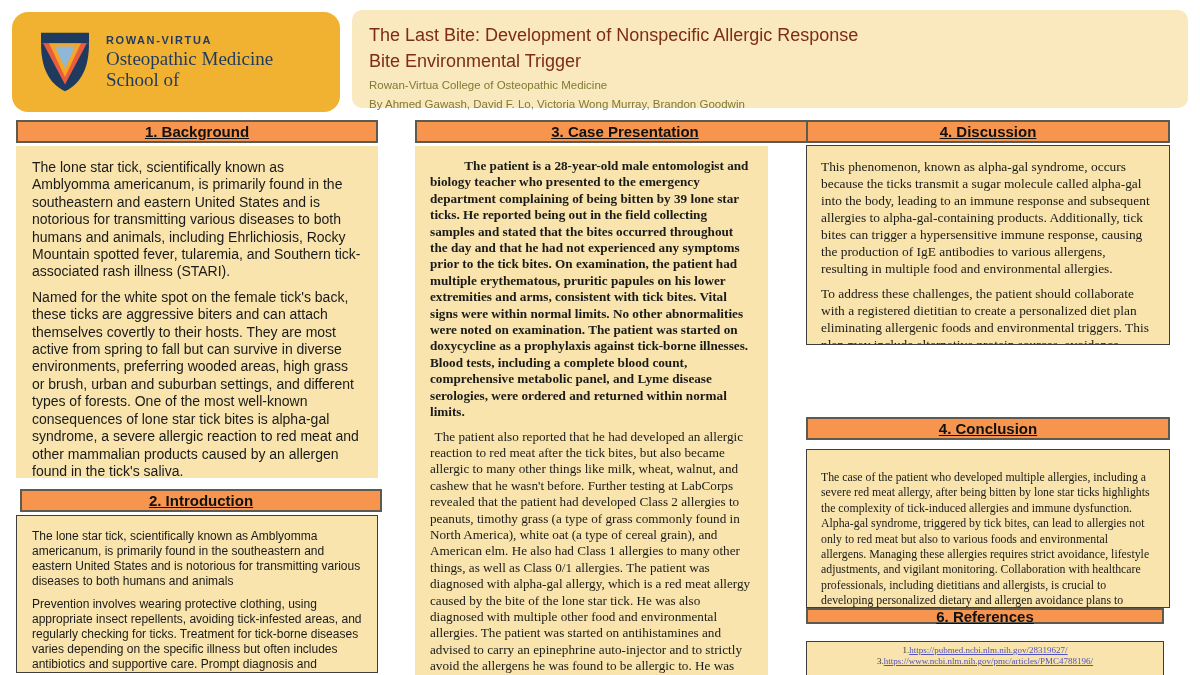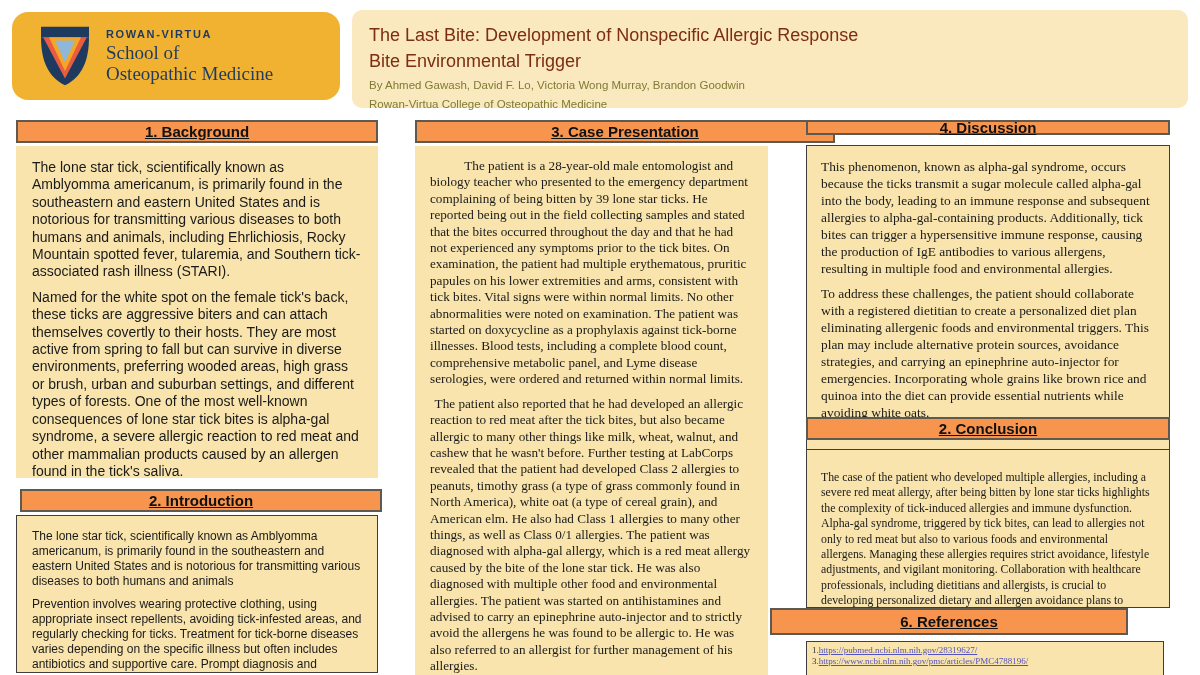--- a/index.html
+++ b/index.html
@@ -1,20 +1,20 @@
 <!DOCTYPE html>
 <html><head>
 <meta charset="utf-8">
 <style>
   html,body{margin:0;padding:0;background:#fff;}
   .poster{position:relative;width:1200px;height:675px;background:#ffffff;overflow:hidden;
           font-family:"Liberation Sans",sans-serif;color:#1a1a1a;}
 
   
-  .logo-box{position:absolute;left:12px;top:12px;width:328px;height:88px;background:#F1B232;
+  .logo-box{position:absolute;left:12px;top:12px;width:328px;height:100px;background:#F1B232;
             border-radius:16px;display:flex;align-items:center;}
   .shield{margin-left:26px;width:54px;height:64px;flex:0 0 auto;}
   .logo-text{margin-left:14px;color:#1E3A5F;}
   .logo-org{font-size:11px;font-weight:bold;letter-spacing:1.6px;margin-bottom:2px;}
   .logo-school{font-family:"Liberation Serif",serif;font-size:19px;line-height:1.12;}
 
   .title-banner{position:absolute;left:352px;top:10px;width:836px;height:98px;background:#FAE8BE;
                 border-radius:10px;padding:13px 0 0 17px;box-sizing:border-box;}
   .poster-title{font-size:18px;font-weight:normal;color:#7C2D12;line-height:1.42;}
   .poster-authors{font-size:11.5px;color:#7F7B33;margin-top:4px;line-height:1.3;}
@@ -32,62 +32,62 @@
   .bg-body{left:16px;top:146px;width:362px;height:332px;padding:5px 8px;
            font-size:14px;line-height:17.4px;}
   .intro-header{left:20px;top:489px;width:362px;height:23px;}
   .intro-body{left:16px;top:515px;width:362px;height:158px;padding:5px 7px;
               font-size:12px;line-height:15px;}
 
   
   .case-header{left:415px;top:120px;width:420px;height:23px;}
   .case-body{left:415px;top:146px;width:353px;height:540px;padding:4px 7px;
              font-family:"Liberation Serif",serif;font-size:13.2px;line-height:16.4px;}
-  .indent{text-indent:2.6em;}
+  .indent{text-indent:2.6em;font-weight:bold;}
   .small-indent{text-indent:0.35em;}
 
   
-  .disc-header{left:806px;top:120px;width:364px;height:15px;}
-  .disc-body{left:806px;top:145px;width:364px;height:334px;padding:4px 6px;
+  .disc-header{left:806px;top:120px;width:364px;height:23px;}
+  .disc-body{left:806px;top:145px;width:364px;height:200px;padding:4px 6px;
              font-family:"Liberation Serif",serif;font-size:13.4px;line-height:17px;}
   .conc-header{left:806px;top:417px;width:364px;height:23px;}
   .conc-body{left:806px;top:449px;width:364px;height:159px;padding:12px 6px 4px 6px;
              font-family:"Liberation Serif",serif;font-size:11.8px;line-height:15.4px;}
-  .ref-header{left:770px;top:608px;width:358px;height:27px;}
+  .ref-header{left:806px;top:608px;width:358px;height:16px;}
   .ref-body{left:806px;top:641px;width:358px;height:60px;padding:3px 5px;
             font-family:"Liberation Serif",serif;font-size:9px;line-height:11px;}
-  .ref-row{white-space:nowrap;}
+  .ref-row{white-space:nowrap;text-align:center;}
   .ref-num{color:#333;}
   .ref-link{color:#5353C0;text-decoration:underline;cursor:pointer;}
 </style>
 </head>
 <body>
 
 <div class="poster">
 
   <div class="logo-box">
     <svg class="shield" viewBox="0 0 100 120">
       <path d="M5,5 H95 V25 H5 Z" fill="#1E3A5F"></path>
       <path d="M5,25 C5,68 18,100 50,115 C82,100 95,68 95,25 Z" fill="#1E3A5F"></path>
       <path d="M9,25 L50,102 L91,25 Z" fill="#E85C41"></path>
       <path d="M20,25 L50,88 L80,25 Z" fill="#F5A623"></path>
       <path d="M31,31 L50,72 L69,31 Z" fill="#8FB8D8"></path>
     </svg>
     <div class="logo-text">
       <div class="logo-org">ROWAN-VIRTUA</div>
+      <div class="logo-school">Osteopathic Medicine</div>
       <div class="logo-school">School of</div>
-      <div class="logo-school">Osteopathic Medicine</div>
     </div>
   </div>
 
   <div class="title-banner">
     <div class="poster-title">The Last Bite: Development of Nonspecific Allergic Response</div>
     <div class="poster-title">Bite Environmental Trigger</div>
+    <div class="poster-authors">Rowan-Virtua College of Osteopathic Medicine</div>
     <div class="poster-authors">By Ahmed Gawash, David F. Lo, Victoria Wong Murray, Brandon Goodwin</div>
-    <div class="poster-authors">Rowan-Virtua College of Osteopathic Medicine</div>
   </div>
 
   <div class="sec-header bg-header">
     <span>1. Background</span>
   </div>
   <div class="body-box bg-body">
     <p>The lone star tick, scientifically known as Amblyomma americanum, is primarily found in the southeastern and eastern United States and is notorious for transmitting various diseases to both humans and animals, including Ehrlichiosis, Rocky Mountain spotted fever, tularemia, and Southern tick-associated rash illness (STARI).</p>
     <p>Named for the white spot on the female tick's back, these ticks are aggressive biters and can attach themselves covertly to their hosts. They are most active from spring to fall but can survive in diverse environments, preferring wooded areas, high grass or brush, urban and suburban settings, and different types of forests. One of the most well-known consequences of lone star tick bites is alpha-gal syndrome, a severe allergic reaction to red meat and other mammalian products caused by an allergen found in the tick's saliva.</p>
   </div>
 
@@ -111,21 +111,21 @@
 
   <div class="sec-header disc-header">
     <span>4. Discussion</span>
   </div>
   <div class="body-box bordered disc-body">
     <p>This phenomenon, known as alpha-gal syndrome, occurs because the ticks transmit a sugar molecule called alpha-gal into the body, leading to an immune response and subsequent allergies to alpha-gal-containing products. Additionally, tick bites can trigger a hypersensitive immune response, causing the production of IgE antibodies to various allergens, resulting in multiple food and environmental allergies.</p>
     <p>To address these challenges, the patient should collaborate with a registered dietitian to create a personalized diet plan eliminating allergenic foods and environmental triggers. This plan may include alternative protein sources, avoidance strategies, and carrying an epinephrine auto-injector for emergencies. Incorporating whole grains like brown rice and quinoa into the diet can provide essential nutrients while avoiding white oats.</p>
   </div>
 
   <div class="sec-header conc-header">
-    <span>2. Conclusion</span>
+    <span>4. Conclusion</span>
   </div>
   <div class="body-box bordered conc-body">
     <p>The case of the patient who developed multiple allergies, including a severe red meat allergy, after being bitten by lone star ticks highlights the complexity of tick-induced allergies and immune dysfunction. Alpha-gal syndrome, triggered by tick bites, can lead to allergies not only to red meat but also to various foods and environmental allergens. Managing these allergies requires strict avoidance, lifestyle adjustments, and vigilant monitoring. Collaboration with healthcare professionals, including dietitians and allergists, is crucial to developing personalized dietary and allergen avoidance plans to improve the patient's quality of life and mitigate the risks associated with these allergies</p>
   </div>
 
   <div class="sec-header ref-header">
     <span>6. References</span>
   </div>
   <div class="body-box bordered ref-body">
     <div class="ref-row">

